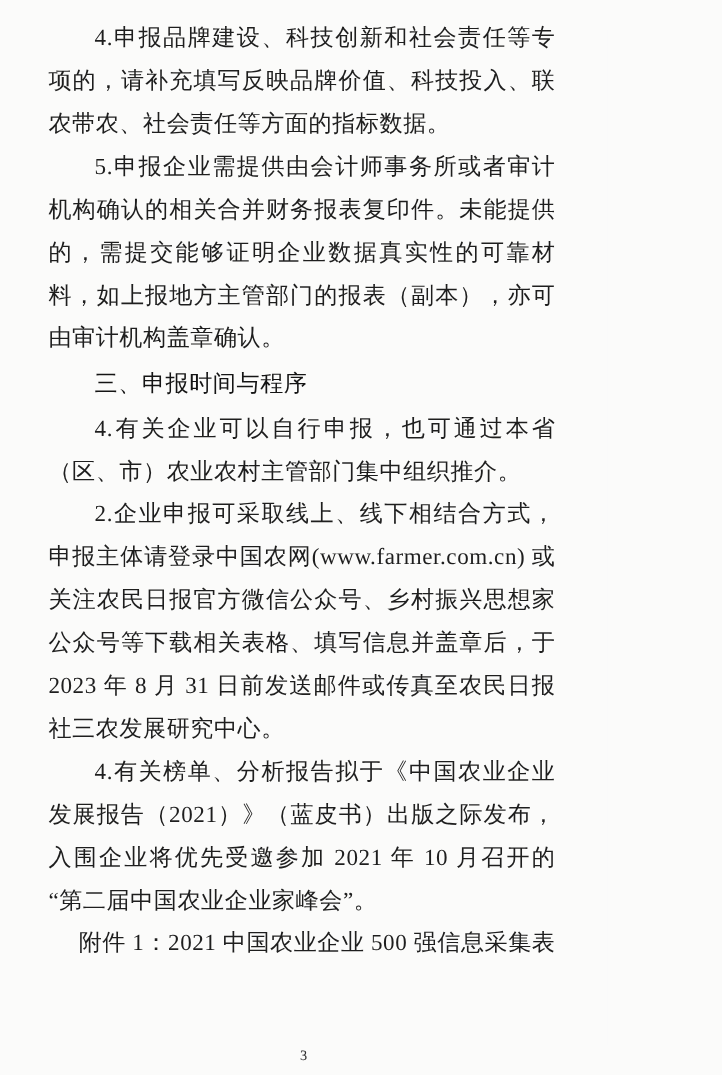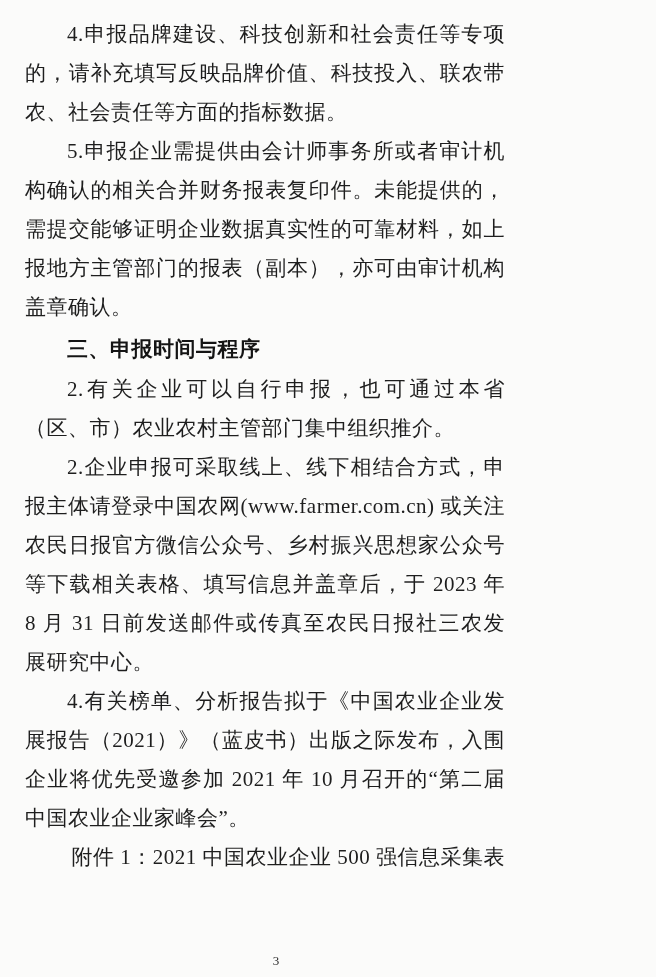--- a/index.html
+++ b/index.html
@@ -6,39 +6,39 @@
     margin: 0;
     padding: 0;
     background: #fbfbfa;
   }
   .page {
     position: relative;
     width: 552px;
     height: 977px;
     box-sizing: border-box;
     background: #fbfbfa;
-    padding: 15px 47px 0 25px;
+    padding: 15px 47px 0 44px;
     overflow: hidden;
     font-family: "Liberation Serif", "DejaVu Serif", serif;
     color: #1e1e1e;
     border-radius: 27px;
   }
   .body-para {
     margin: 0;
     font-size: 21px;
     line-height: 39px;
     text-align: justify;
     text-justify: inter-character;
     text-indent: 2em;
     letter-spacing: 0.5px;
   }
   .section-heading {
     margin: 2px 0 2px 0;
     font-family: "Liberation Sans", "DejaVu Sans", sans-serif;
-    font-weight: bold;
+    font-weight: normal;
     color: #141414;
     font-size: 21px;
     line-height: 39px;
     text-indent: 2em;
     letter-spacing: 0.5px;
   }
   .attachment-line {
     margin: 0;
     font-size: 21px;
     line-height: 39px;
@@ -63,21 +63,21 @@
 <body>
 
 <div class="page">
 
   <p class="body-para">4.申报品牌建设、科技创新和社会责任等专项的，请补充填写反映品牌价值、科技投入、联农带农、社会责任等方面的指标数据。</p>
 
   <p class="body-para">5.申报企业需提供由会计师事务所或者审计机构确认的相关合并财务报表复印件。未能提供的，需提交能够证明企业数据真实性的可靠材料，如上报地方主管部门的报表（副本），亦可由审计机构盖章确认。</p>
 
   <h2 class="section-heading">三、申报时间与程序</h2>
 
-  <p class="body-para">2.有关企业可以自行申报，也可通过本省（区、市）农业农村主管部门集中组织推介。</p>
+  <p class="body-para">4.有关企业可以自行申报，也可通过本省（区、市）农业农村主管部门集中组织推介。</p>
 
   <p class="body-para">2.企业申报可采取线上、线下相结合方式，申报主体请登录中国农网(www.farmer.com.cn) 或关注农民日报官方微信公众号、乡村振兴思想家公众号等下载相关表格、填写信息并盖章后，于 2023 年 8 月 31 日前发送邮件或传真至农民日报社三农发展研究中心。</p>
 
 
   <p class="body-para">4.有关榜单、分析报告拟于《中国农业企业发展报告（2021）》（蓝皮书）出版之际发布，入围企业将优先受邀参加 2021 年 10 月召开的“第二届中国农业企业家峰会”。</p>
 
   <p class="attachment-line">附件 1：2021 中国农业企业 500 强信息采集表</p>
 
 
   <div class="page-footer">

